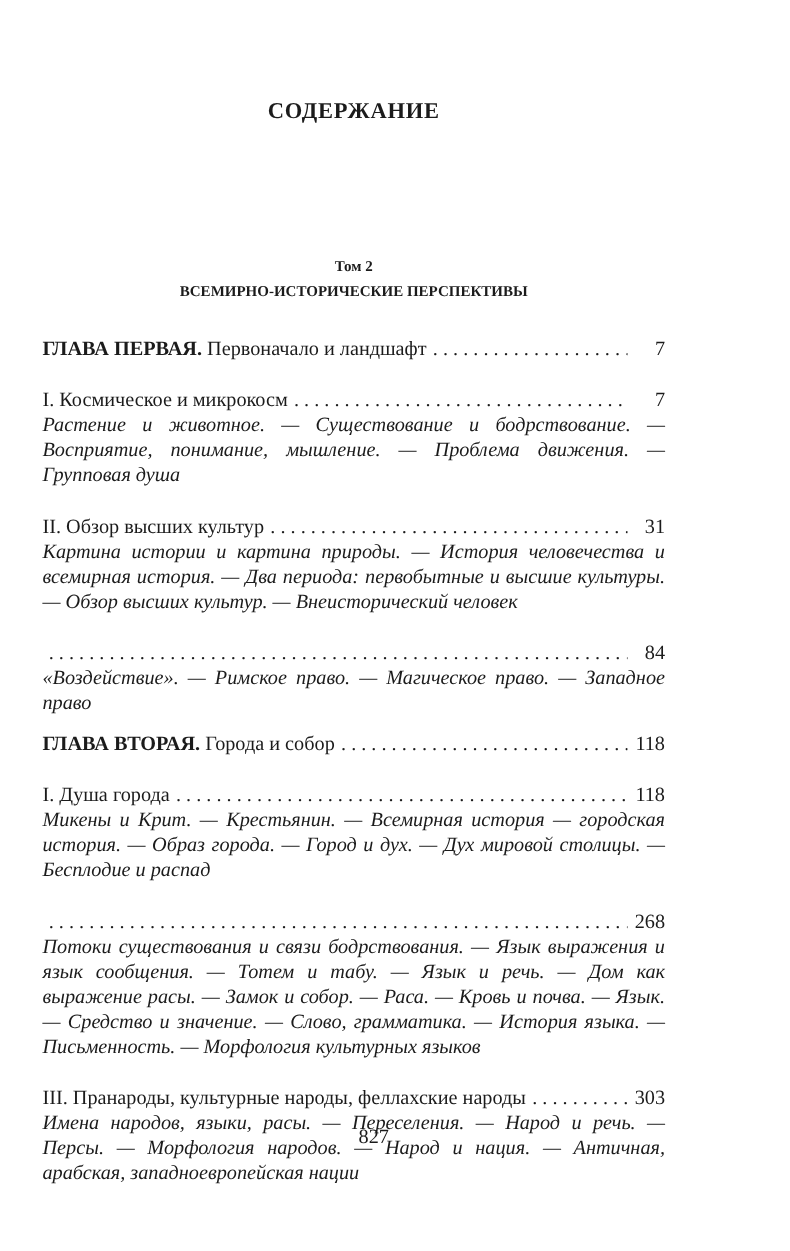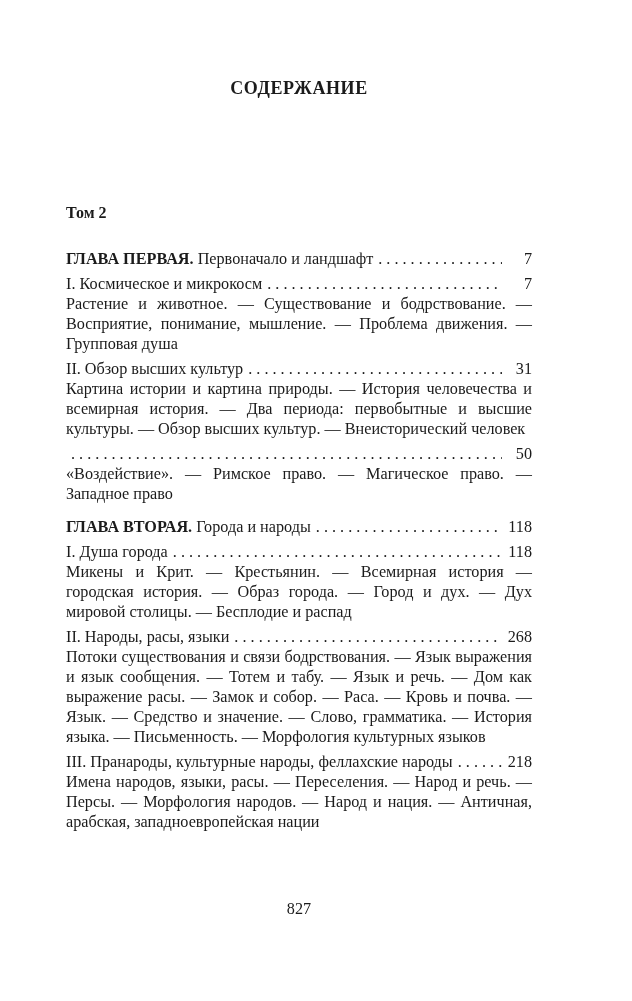--- a/index.html
+++ b/index.html
@@ -3,64 +3,65 @@
 <meta charset="utf-8">
 <style>
   html, body { margin: 0; padding: 0; }
   body {
     width: 632px; height: 1001px;
     background: #ffffff; color: #1b1b1b;
     font-family: "Liberation Serif", "DejaVu Serif", serif;
     font-size: 16px;
     position: relative; overflow: hidden;
   }
-  .page { position: absolute; inset: 0; padding: 78px 100px 0 66px; }
+  .page { position: absolute; inset: 0; padding: 78px 100px 0 34px; }
 
   .doc-title {
     margin: 0; text-align: center;
     font-weight: bold; font-size: 18px; letter-spacing: 0.6px;
   }
   .volume {
-    margin-top: 104px; text-align: left;
-    font-weight: bold; font-size: 16px; line-height: 20px;
+    margin-top: 104px; text-align: center;
+    font-weight: bold; font-size: 12px; line-height: 20px;
   }
   .toc { margin-top: 26px; font-size: 16.2px; line-height: 20px; }
 
-  .entry { margin-top: 5px; }
+  .entry { margin-top: 21px; }
   .entry.chapter { margin-top: 13px; }
   .toc > .entry:first-child { margin-top: 0; }
 
   .row { display: flex; align-items: flex-end; }
   .ttl { white-space: nowrap; }
   .chlabel { font-weight: bold; }
   .leader {
     flex: 1 1 auto; min-width: 10px; overflow: hidden;
     white-space: nowrap; margin-left: 5px; color: #1b1b1b;
   }
   .leader::after {
     content: ". . . . . . . . . . . . . . . . . . . . . . . . . . . . . . . . . . . . . . . . . . . . . . . . . . . . . . . . . . . . . . . . . . . . . .";
   }
   .pg { flex: 0 0 auto; min-width: 24px; margin-left: 6px; text-align: right; }
 
-  .desc { text-align: justify; hyphens: auto; -webkit-hyphens: auto; }
+  .desc { text-align: justify; hyphens: auto; font-style: italic; -webkit-hyphens: auto; }
 
   .folio {
     position: absolute; top: 900px; left: 66px; right: 100px;
     text-align: center; font-weight: normal; font-size: 16.2px;
   }
 </style>
 </head>
 <body>
 
 <div class="page">
 
   <h1 class="doc-title">СОДЕРЖАНИЕ</h1>
 
   <div class="volume">
     <div>Том 2</div>
+    <div>ВСЕМИРНО-ИСТОРИЧЕСКИЕ ПЕРСПЕКТИВЫ</div>
   </div>
 
   <div class="toc">
 
     <div class="entry chapter">
       <div class="row">
         <span class="ttl"><b class="chlabel">ГЛАВА ПЕРВАЯ.</b><span> Первоначало и ландшафт</span></span>
         <span class="leader"></span>
         <span class="pg">7</span>
       </div>
@@ -80,56 +81,55 @@
         <span class="ttl">II. Обзор высших культур</span>
         <span class="leader"></span>
         <span class="pg">31</span>
       </div>
       <div class="desc">Картина истории и картина природы. — История человечества и всемирная история. — Два периода: первобытные и высшие культуры. — Обзор высших культур. — Внеисторический человек</div>
     </div>
 
     <div class="entry">
       <div class="row">
         <span class="leader"></span>
-        <span class="pg">50</span>
+        <span class="pg">84</span>
       </div>
       <div class="desc">«Воздействие». — Римское право. — Магическое право. — Западное право</div>
     </div>
 
     <div class="entry chapter">
       <div class="row">
-        <span class="ttl"><b class="chlabel">ГЛАВА ВТОРАЯ.</b><span> Города и народы</span></span>
+        <span class="ttl"><b class="chlabel">ГЛАВА ВТОРАЯ.</b><span> Города и собор</span></span>
         <span class="leader"></span>
         <span class="pg">118</span>
       </div>
     </div>
 
     <div class="entry">
       <div class="row">
         <span class="ttl">I. Душа города</span>
         <span class="leader"></span>
         <span class="pg">118</span>
       </div>
       <div class="desc">Микены и Крит. — Крестьянин. — Всемирная история — городская история. — Образ города. — Город и дух. — Дух мировой столицы. — Бесплодие и распад</div>
     </div>
 
     <div class="entry">
       <div class="row">
-        <span class="ttl">II. Народы, расы, языки</span>
         <span class="leader"></span>
         <span class="pg">268</span>
       </div>
       <div class="desc">Потоки существования и связи бодрствования. — Язык выражения и язык сообщения. — Тотем и табу. — Язык и речь. — Дом как выражение расы. — Замок и собор. — Раса. — Кровь и почва. — Язык. — Средство и значение. — Слово, грамматика. — История языка. — Письменность. — Морфология культурных языков</div>
     </div>
 
     <div class="entry">
       <div class="row">
         <span class="ttl">III. Пранароды, культурные народы, феллахские народы</span>
         <span class="leader"></span>
-        <span class="pg">218</span>
+        <span class="pg">303</span>
       </div>
       <div class="desc">Имена народов, языки, расы. — Переселения. — Народ и речь. — Персы. — Морфология народов. — Народ и нация. — Античная, арабская, западноевропейская нации</div>
     </div>
 
   </div>
 
   <div class="folio">827</div>
 
 </div>
 

